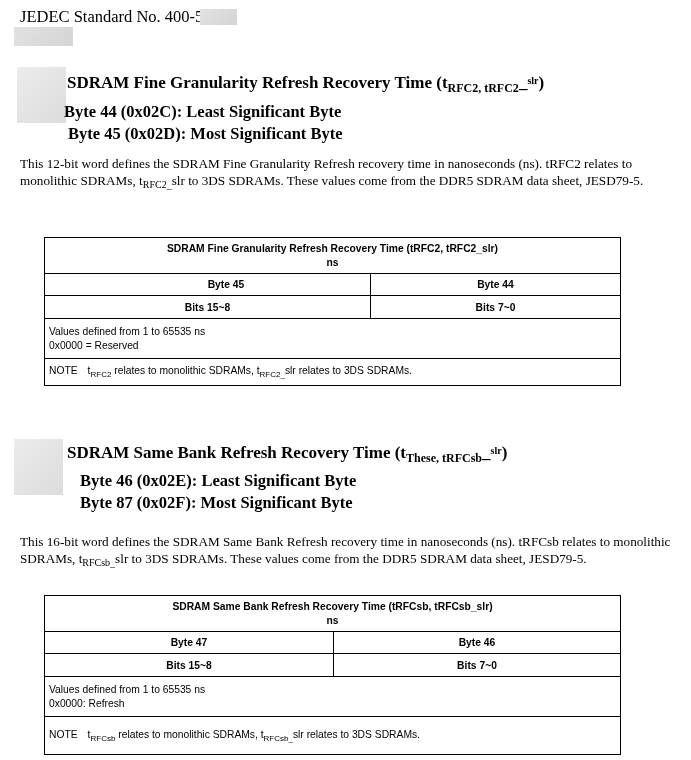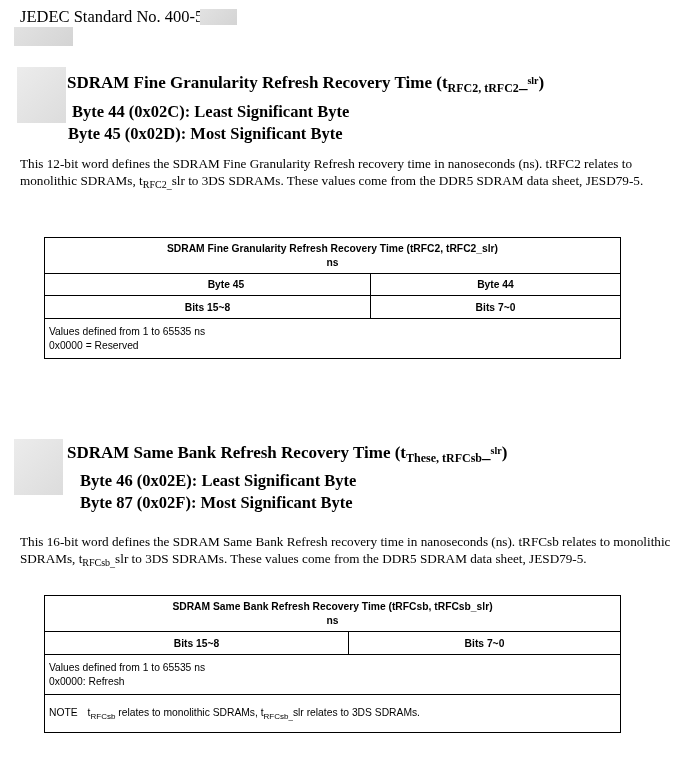--- a/index.html
+++ b/index.html
@@ -37,21 +37,21 @@
 
 <div class="abs serif doc-header">JEDEC Standard No. 400-5.</div>
 <div class="abs redact redact-a"></div>
 <div class="abs redact redact-b"></div>
 
 <div class="abs sec-icon" style="left:17px; top:67px;"></div>
 
 <div class="abs serif sec-title" style="left:67px; top:73px;">
   <span>SDRAM Fine Granularity Refresh Recovery Time (t</span><sub>RFC2, tRFC2</sub><span>_</span><sup>slr</sup><span>)</span>
 </div>
-<div class="abs serif byte-line" style="left:72px; top:102px;">Byte 44 (0x02C): Least Significant Byte</div>
+<div class="abs serif byte-line" style="left:64px; top:102px;">Byte 44 (0x02C): Least Significant Byte</div>
 <div class="abs serif byte-line" style="left:68px; top:124px;">Byte 45 (0x02D): Most Significant Byte</div>
 
 <div class="abs serif para" style="top:155px;">
   <span>This 12-bit word defines the SDRAM Fine Granularity Refresh recovery time in nanoseconds (ns).  tRFC2 relates to monolithic SDRAMs, t</span><sub>RFC2_</sub><span>slr to 3DS SDRAMs.  These values come from the DDR5 SDRAM data sheet, JESD79-5.</span>
 </div>
 
 <table class="spec sans" style="top:237px;">
   <tbody>
       <tr style="height:36px;">
     <td colspan="2" class="th-cell">
@@ -66,20 +66,25 @@
   <tr style="height:23px;">
     <td class="c-bold">Bits 15~8</td>
     <td class="c-bold">Bits 7~0</td>
   </tr>
   <tr style="height:40px;">
     <td colspan="2" class="values-cell">
       <div>Values defined from 1 to 65535 ns</div>
       <div>0x0000 = Reserved</div>
     </td>
   </tr>
+  <tr style="height:27px;">
+    <td colspan="2" class="note-cell">
+      <span class="note-label">NOTE</span><span>t</span><sub>RFC2</sub><span> relates to monolithic SDRAMs, t</span><sub>RFC2_</sub><span>slr relates to 3DS SDRAMs.</span>
+    </td>
+  </tr>
 </tbody>
   </table>
 
 <div class="abs sec-icon" style="left:14px; top:439px;"></div>
 
 <div class="abs serif sec-title" style="left:67px; top:443px;">
   <span>SDRAM Same Bank Refresh Recovery Time (t</span><sub>These, tRFCsb</sub><span>_</span><sup>slr</sup><span>)</span>
 </div>
 <div class="abs serif byte-line" style="left:80px; top:471px;">Byte 46 (0x02E): Least Significant Byte</div>
 <div class="abs serif byte-line" style="left:80px; top:493px;">Byte 87 (0x02F): Most Significant Byte</div>
@@ -89,20 +94,24 @@
 </div>
 
 <table class="spec sans" style="top:595px;">
   <tbody>
       <tr style="height:36px;">
     <td colspan="2" class="th-cell">
       <div>SDRAM Same Bank Refresh Recovery Time (tRFCsb, tRFCsb_slr)</div>
       <div>ns</div>
     </td>
   </tr>
+  <tr style="height:22px;">
+    <td class="c-bold" style="width:280px;">Byte 47</td>
+    <td class="c-bold">Byte 46</td>
+  </tr>
   <tr style="height:23px;">
     <td class="c-bold">Bits 15~8</td>
     <td class="c-bold">Bits 7~0</td>
   </tr>
   <tr style="height:40px;">
     <td colspan="2" class="values-cell">
       <div>Values defined from 1 to 65535 ns</div>
       <div>0x0000: Refresh</div>
     </td>
   </tr>

